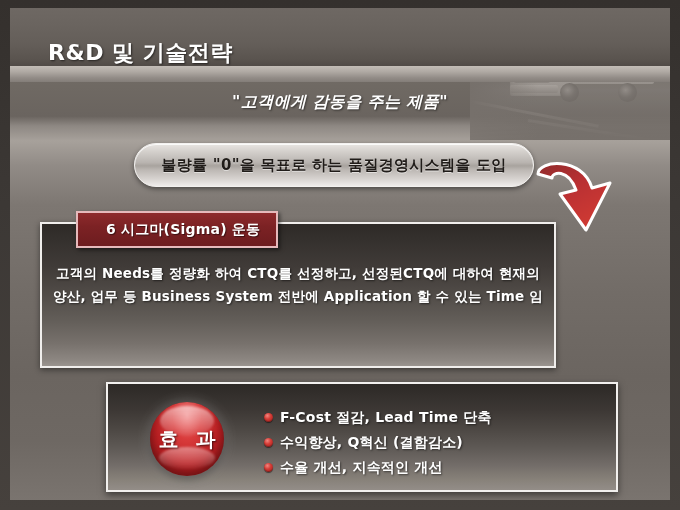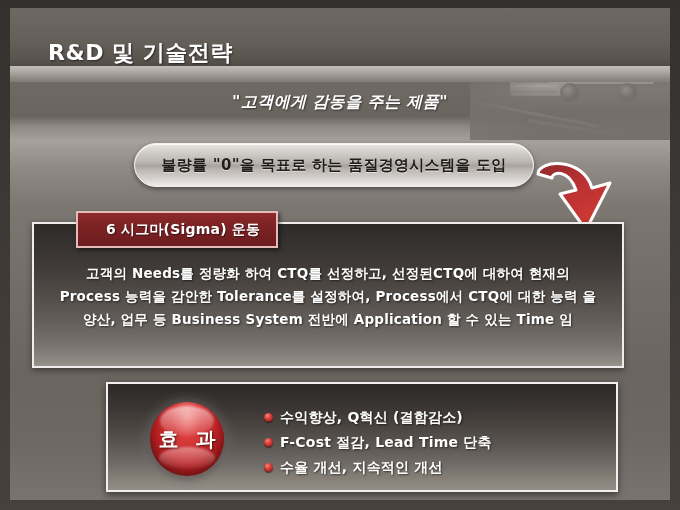--- a/index.html
+++ b/index.html
@@ -222,22 +222,22 @@
   
   .arrow-wrap {
     position: absolute;
     left: 520px; top: 150px;
     width: 110px; height: 85px;
   }
 
   
   .desc-box {
     position: absolute;
-    left: 22px; top: 214px;
-    width: 592px; height: 146px;
+    left: 30px; top: 214px;
+    width: 516px; height: 146px;
     box-sizing: border-box;
     border: 2px solid #f0eeec;
     background: linear-gradient(180deg,
       #2e2a27 0%, #35312e 12%, #403b38 30%, #514c48 50%,
       #635e59 68%, #77716c 84%, #8d8782 96%, #9a948f 100%);
     box-shadow: 0 2px 6px rgba(0,0,0,0.45);
   }
   .desc-body {
     position: absolute;
     left: 0; right: 0; top: 38px;
@@ -416,48 +416,47 @@
                  L 30 36
                  L 46 32
                  C 38 10, 22 14, 22 20
                  Z" fill="url(#arrGrad)" stroke="#ffffff" stroke-width="3" stroke-linejoin="round"></path>
       </svg>
     </div>
 
     <div class="desc-box">
       <div class="desc-body">
         <div class="desc-line">고객의 Needs를 정량화 하여 CTQ를 선정하고, 선정된CTQ에 대하여 현재의</div>
-        <div class="desc-line">Process 능력을 감안한 Tolerance를 설정하여, Process에서 CTQ에 대한 능력 을</div>
         <div class="desc-line">양산, 업무 등 Business System 전반에 Application 할 수 있는 Time 임</div>
       </div>
     </div>
 
     <div class="sigma-chip">
       <span class="sigma-text">6 시그마(Sigma) 운동</span>
     </div>
 
     <div class="effects-box">
 
       <div class="effect-sphere">
         <div class="sphere-highlight"></div>
         <div class="sphere-lowlight"></div>
         <div class="sphere-label">효 과</div>
       </div>
 
       <div class="effect-list">
+        <div class="effect-item">
+          <span class="effect-bullet"></span>
+          <span class="effect-text">F-Cost 절감, Lead Time 단축</span>
+        </div>
         <div class="effect-item">
           <span class="effect-bullet"></span>
           <span class="effect-text">수익향상, Q혁신 (결함감소)</span>
         </div>
         <div class="effect-item">
           <span class="effect-bullet"></span>
-          <span class="effect-text">F-Cost 절감, Lead Time 단축</span>
-        </div>
-        <div class="effect-item">
-          <span class="effect-bullet"></span>
           <span class="effect-text">수율 개선, 지속적인 개선</span>
         </div>
       </div>
 
     </div>
 
   </div>
 </div>
 
 </body></html>

